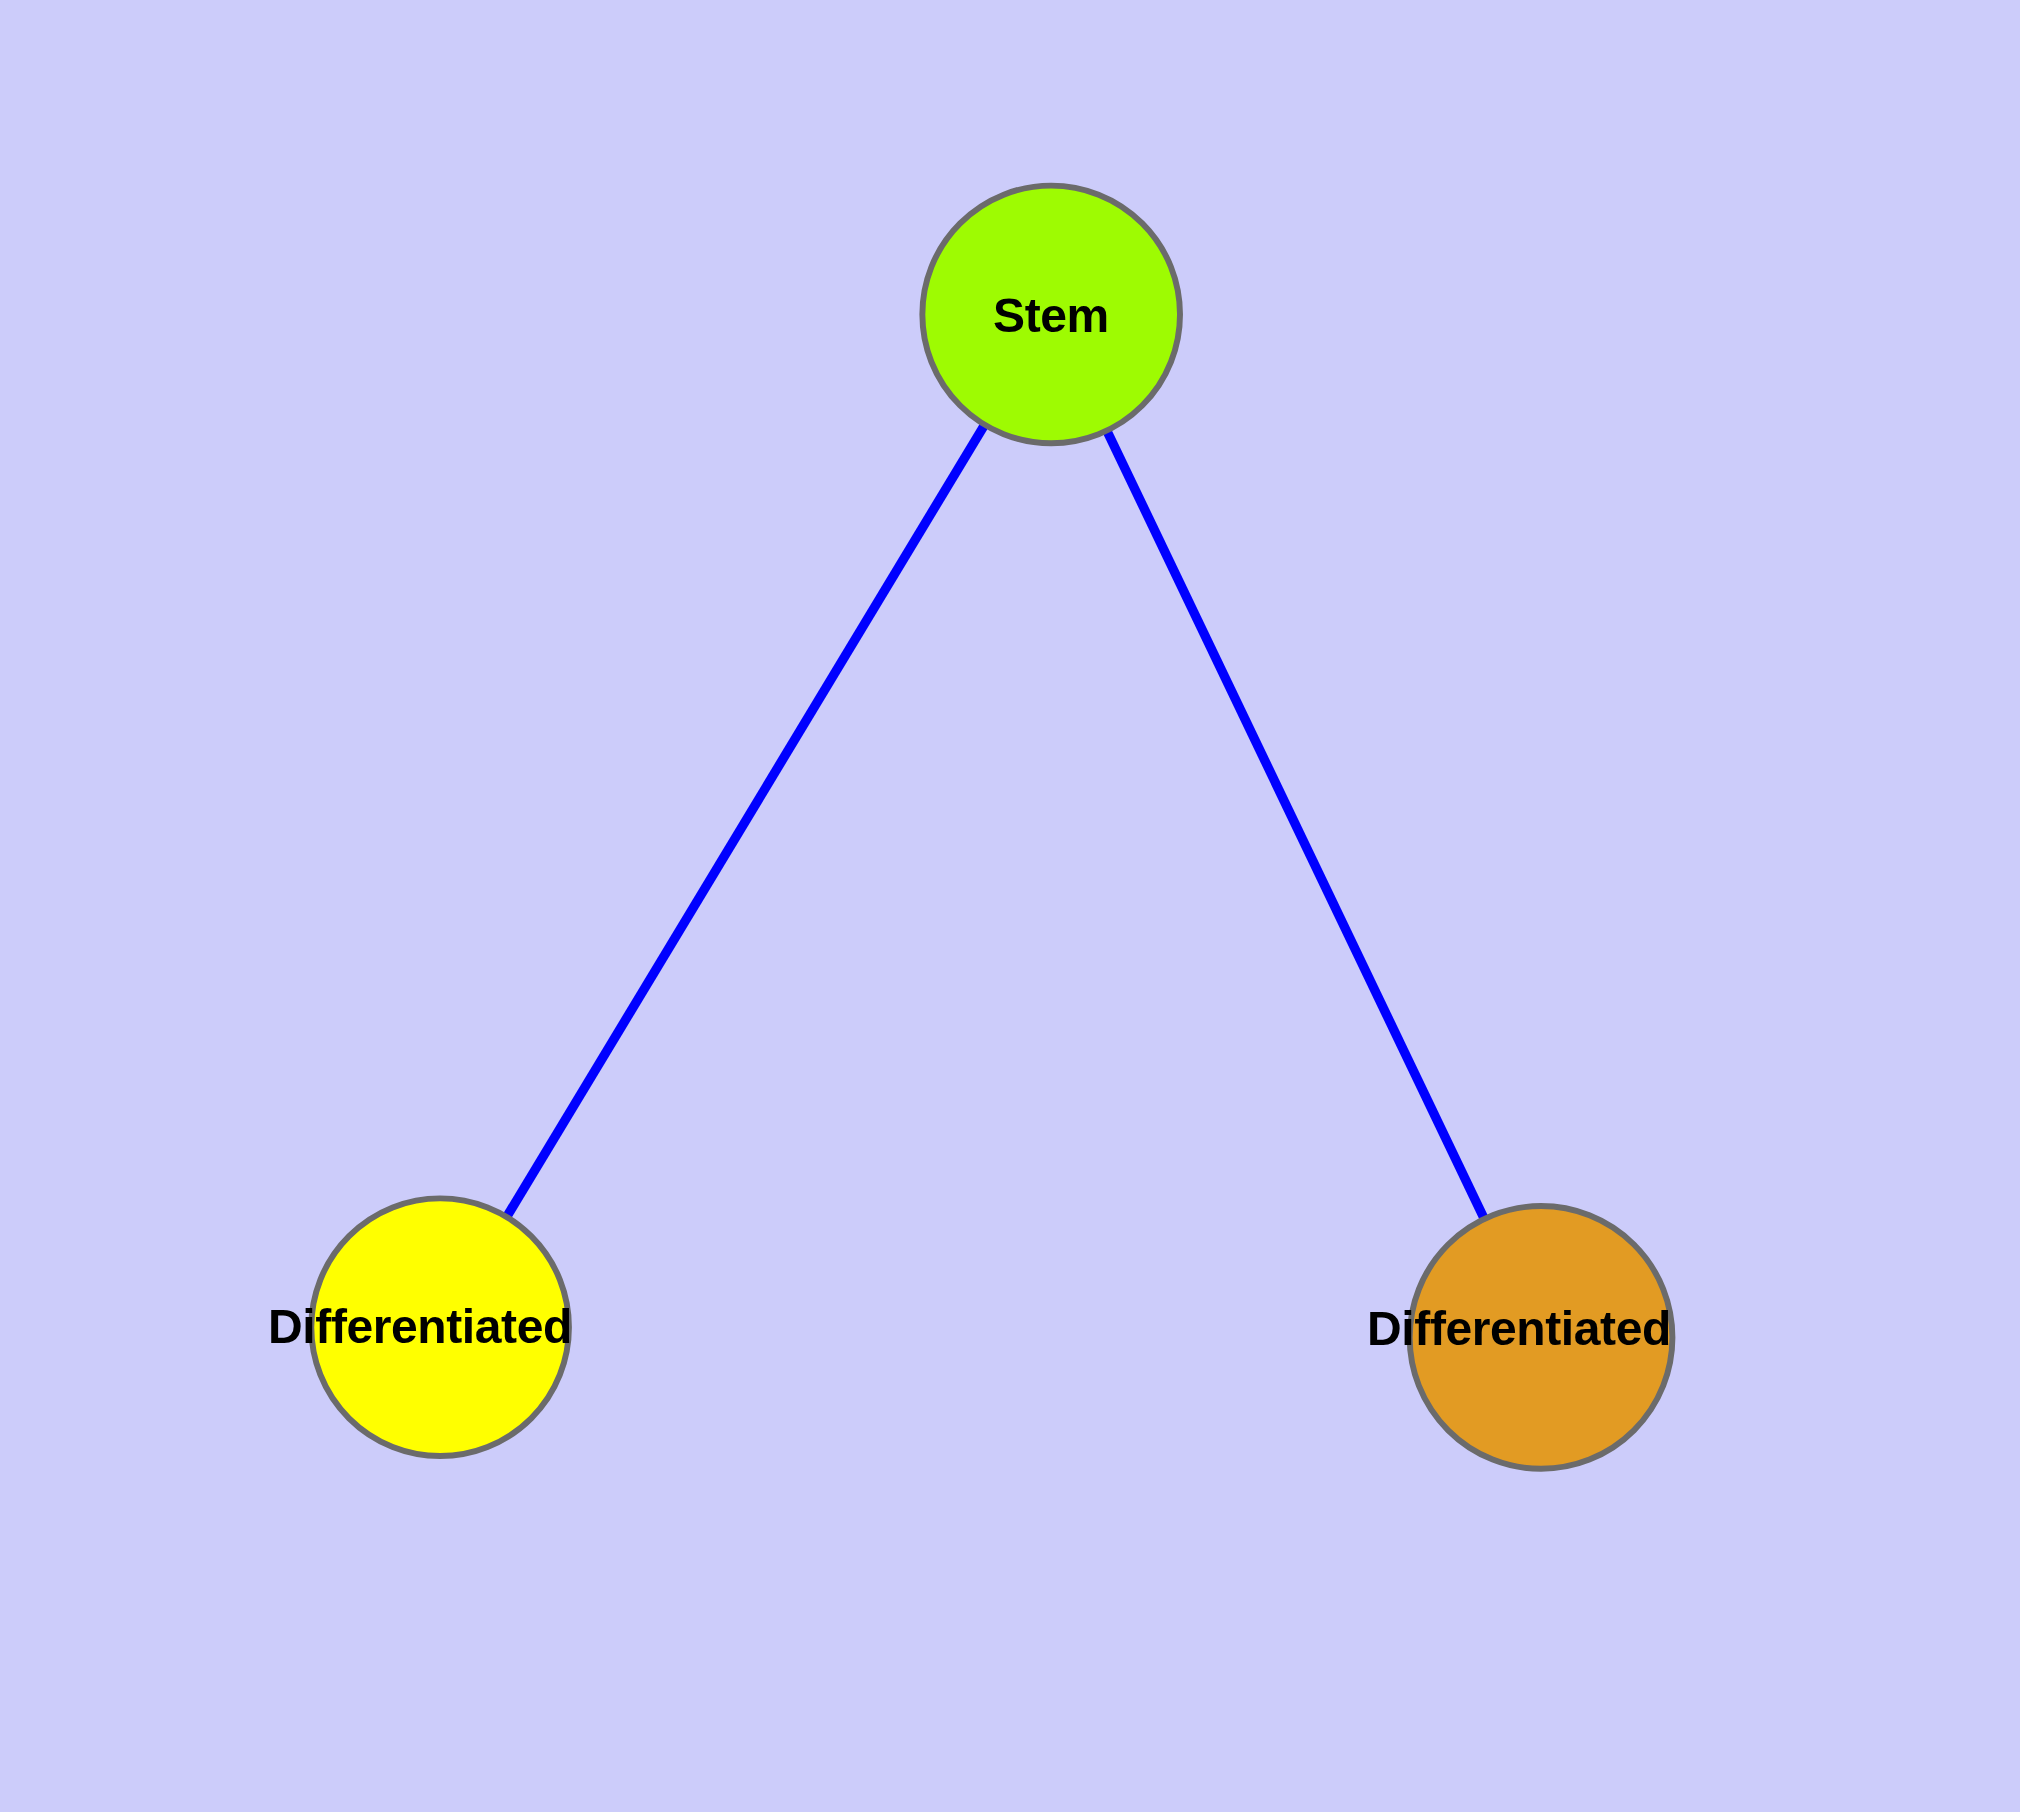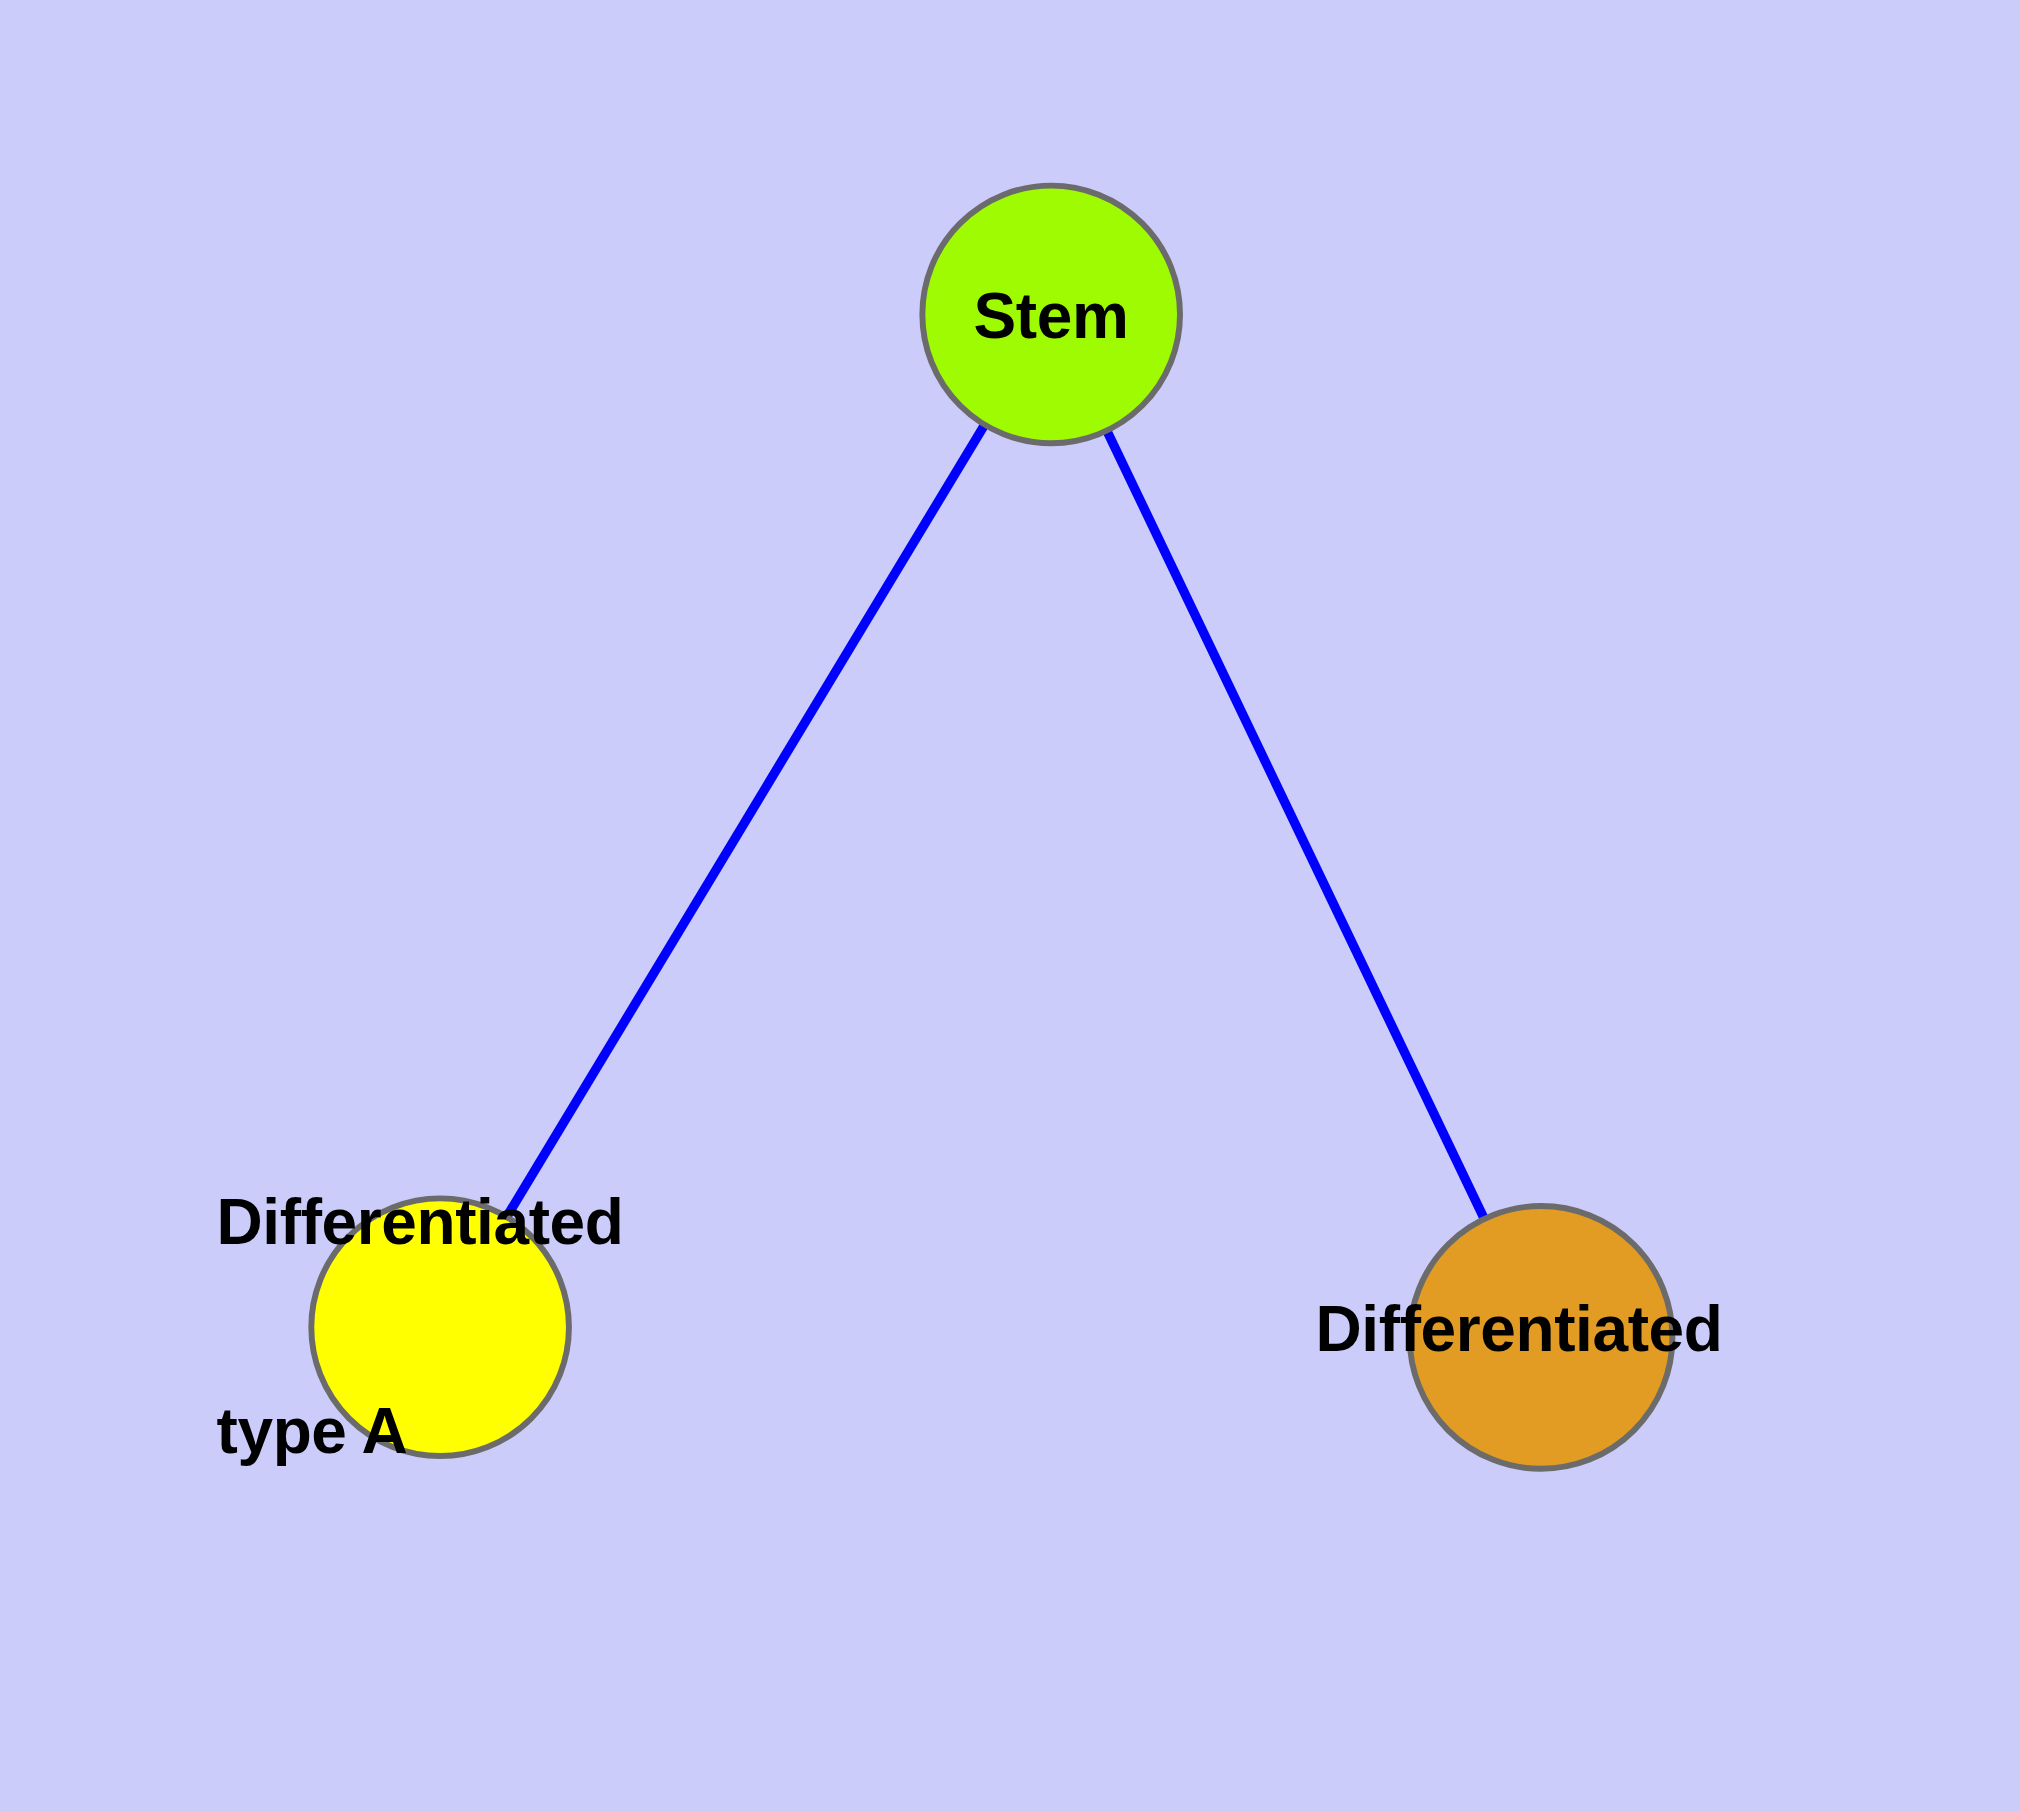--- a/index.html
+++ b/index.html
@@ -31,23 +31,23 @@
   }
   .node-circle {
     stroke: #6b6b6b;
     stroke-width: 7;
   }
   .node-label {
     position: absolute;
     color: #000000;
     font-family: "Liberation Sans", sans-serif;
     font-weight: bold;
-    font-size: 64px;
+    font-size: 48px;
     line-height: 1.09;
-    text-align: left;
+    text-align: center;
     white-space: pre;
     letter-spacing: -0.4px;
     pointer-events: none;
     transform: translate(-50%, -50%);
   }
 </style>
 </head>
 <body style="background: rgb(204, 204, 250);">
 
 <div id="canvas" style="width: 2021px; height: 1812px; background: rgb(204, 204, 250);">
@@ -63,21 +63,20 @@
       <circle class="node-circle" cx="1818" cy="1578" r="155" fill="#e29b23" stroke="#6b6b6b"></circle>
     </g>
   </svg>
 
   <div class="node-label" style="left: 1051px; top: 316px; color: rgb(0, 0, 0);">
     <div>Stem</div>
   </div>
 
   <div class="node-label" style="left: 420px; top: 1327px; color: rgb(0, 0, 0);">
     <div>Differentiated</div>
-    <div>type A</div>
   </div>
 
   <div class="node-label" style="left: 1519px; top: 1329px; color: rgb(0, 0, 0);">
     <div>Differentiated</div>
   </div>
 
 </div>
 
 
 </body></html>

